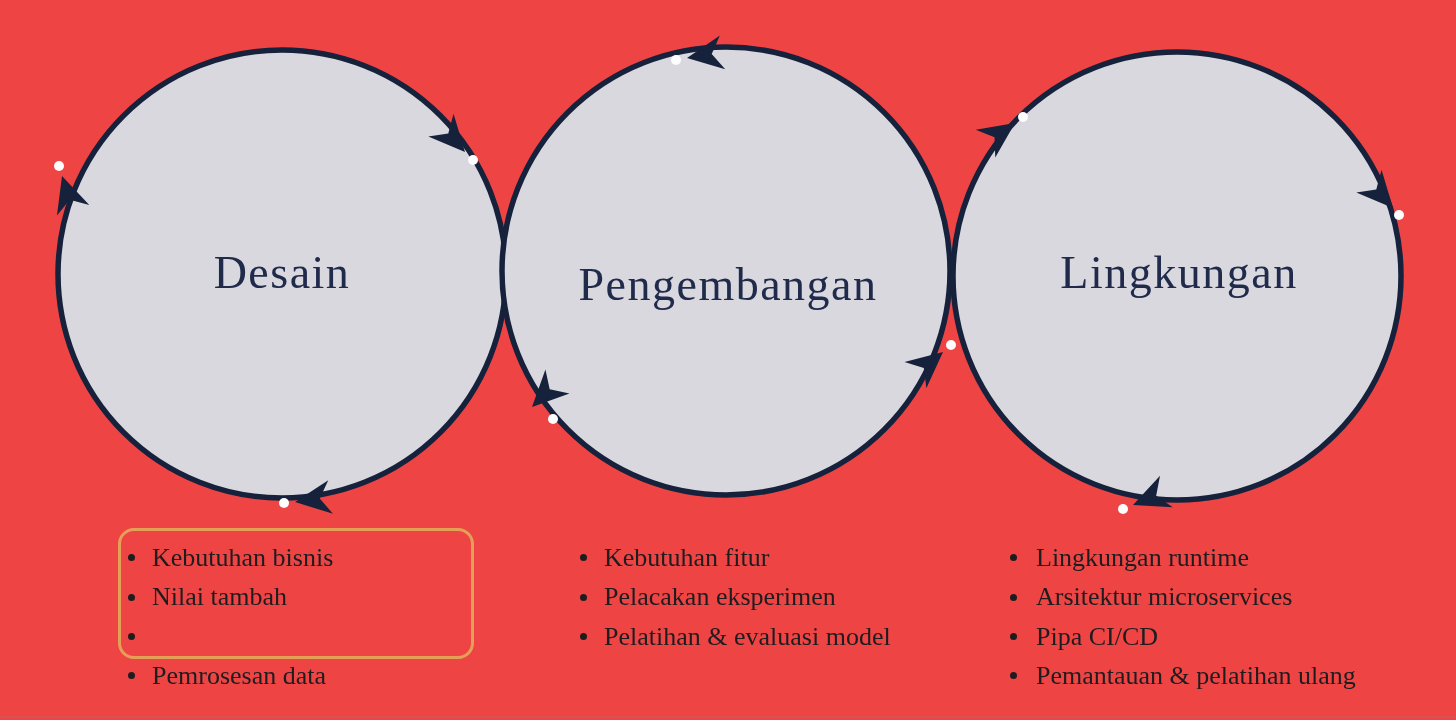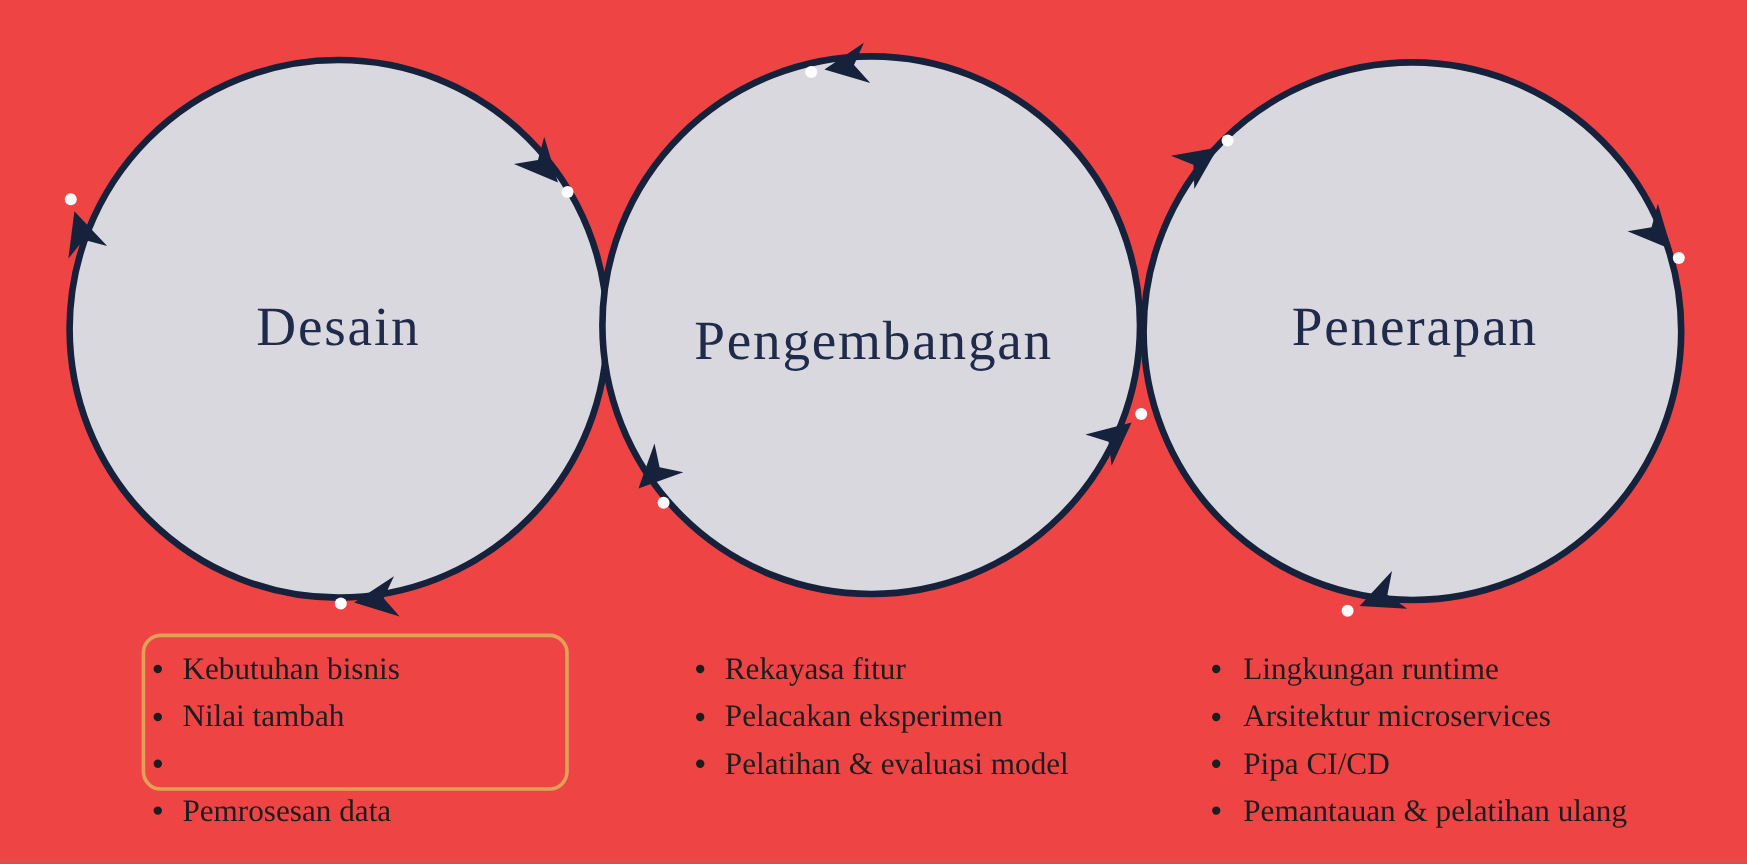--- a/index.html
+++ b/index.html
@@ -99,21 +99,21 @@
       <path d="M0,0 L-36,-17 L-25,0 L-36,17 Z" transform="translate(943,352) rotate(-40)"></path>
 
       <path d="M0,0 L-36,-17 L-25,0 L-36,17 Z" transform="translate(1015,123) rotate(-35)"></path>
       <path d="M0,0 L-36,-17 L-25,0 L-36,17 Z" transform="translate(1393,208) rotate(48)"></path>
       <path d="M0,0 L-36,-17 L-25,0 L-36,17 Z" transform="translate(1133,505) rotate(158)"></path>
     </g>
   </svg>
 
   <div class="circle-label" style="left:282px;top:272px;">Desain</div>
   <div class="circle-label" style="left:728px;top:272px;margin-top:12px;">Pengembangan</div>
-  <div class="circle-label" style="left:1179px;top:272px;">Penerapan</div>
+  <div class="circle-label" style="left:1179px;top:272px;">Lingkungan</div>
 
   <div class="highlight-box"></div>
 
   <ul class="col col-1">
     <li>
       <span class="dot"></span>
       <span>Kebutuhan bisnis</span>
     </li>
     <li>
       <span class="dot"></span>
@@ -124,21 +124,21 @@
     </li>
     <li>
       <span class="dot"></span>
       <span>Pemrosesan data</span>
     </li>
   </ul>
 
   <ul class="col col-2">
     <li>
       <span class="dot"></span>
-      <span>Rekayasa fitur</span>
+      <span>Kebutuhan fitur</span>
     </li>
     <li>
       <span class="dot"></span>
       <span>Pelacakan eksperimen</span>
     </li>
     <li>
       <span class="dot"></span>
       <span>Pelatihan &amp; evaluasi model</span>
     </li>
   </ul>

